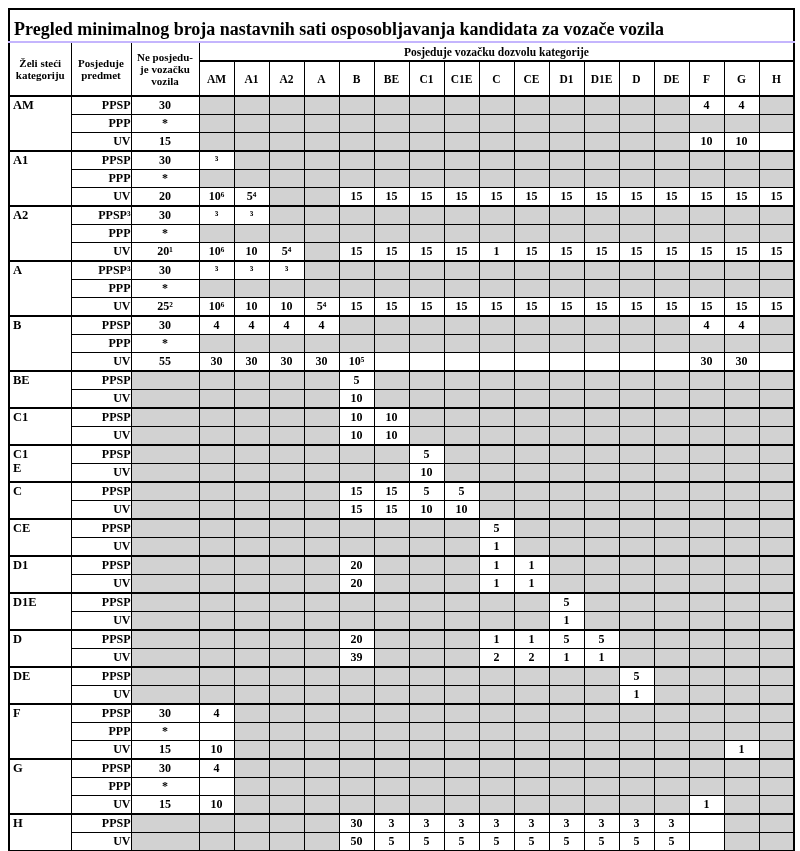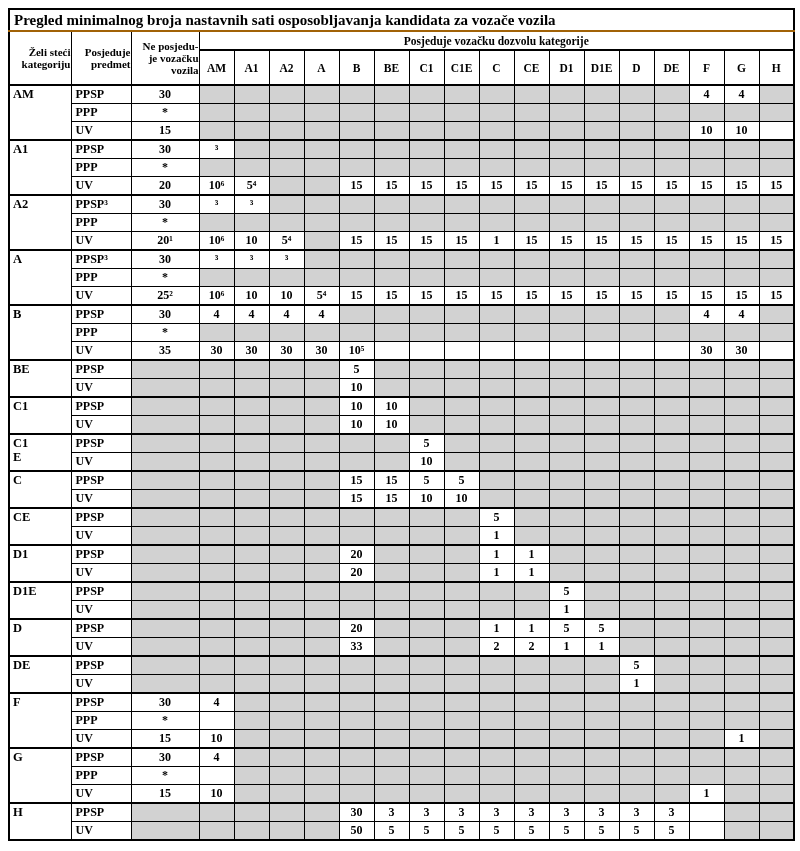--- a/index.html
+++ b/index.html
@@ -1,26 +1,26 @@
 <!DOCTYPE html>
 <html><head>
 <meta charset="utf-8">
 <style>
   html,body{margin:0;padding:0;background:#fff;}
   body{width:800px;height:851px;font-family:"Liberation Serif",serif;color:#000;}
   table{border-collapse:collapse;table-layout:fixed;margin:8px 0 0 8px;width:785px;border:2px solid #000;}
   td,th{border:1px solid #000;padding:0;overflow:hidden;}
-  .title-cell{font-size:15px;font-weight:bold;text-align:left;padding:1px 0 1px 4px;height:18px;border-bottom:2px solid #a16207;}
+  .title-cell{font-size:18px;font-weight:bold;text-align:left;padding:9px 0 1px 4px;height:18px;border-bottom:2px solid #c4b5fd;}
   .hdr{font-weight:bold;text-align:center;vertical-align:middle;background:#fff;}
-  .hdr-small{font-size:11px;white-space:pre-line;line-height:12px;text-align:right;}
+  .hdr-small{font-size:11px;white-space:pre-line;line-height:12px;}
   .hdr-group{font-size:11.5px;height:17px;margin-left:32px;}
   .hdr-lic{font-size:11.5px;height:33px;}
   tbody td{height:17px;font-size:12px;font-weight:bold;text-align:center;vertical-align:middle;line-height:15px;}
   td.cat{vertical-align:top;text-align:left;padding:1px 0 0 3px;font-size:12.5px;white-space:pre-line;line-height:14px;}
-  td.subj{text-align:left;padding-left:4px;font-size:12px;}
+  td.subj{text-align:right;padding-left:4px;font-size:12px;}
   .shaded{background:#d2d2d2;}
   .gtop{border-top:2px solid #000;}
   thead th{border-bottom-width:2px;}
 </style>
 </head>
 <body>
 
 <table>
   <colgroup>
     <col style="width:62px">
@@ -373,21 +373,21 @@
         <td class="val shaded"></td>
         <td class="val shaded"></td>
         <td class="val shaded"></td>
         <td class="val shaded"></td>
         <td class="val shaded"></td>
         <td class="val shaded"></td>
         <td class="val shaded"></td>
       </tr>
       <tr>
         <td class="subj">UV</td>
-        <td class="none">35</td>
+        <td class="none">55</td>
         <td class="val">30</td>
         <td class="val">30</td>
         <td class="val">30</td>
         <td class="val">30</td>
         <td class="val">10⁵</td>
         <td class="val"></td>
         <td class="val"></td>
         <td class="val"></td>
         <td class="val"></td>
         <td class="val"></td>
@@ -723,21 +723,21 @@
         <td class="val gtop shaded"></td>
         <td class="val gtop shaded"></td>
       </tr>
       <tr>
         <td class="subj">UV</td>
         <td class="none shaded"></td>
         <td class="val shaded"></td>
         <td class="val shaded"></td>
         <td class="val shaded"></td>
         <td class="val shaded"></td>
-        <td class="val">33</td>
+        <td class="val">39</td>
         <td class="val shaded"></td>
         <td class="val shaded"></td>
         <td class="val shaded"></td>
         <td class="val">2</td>
         <td class="val">2</td>
         <td class="val">1</td>
         <td class="val">1</td>
         <td class="val shaded"></td>
         <td class="val shaded"></td>
         <td class="val shaded"></td>

